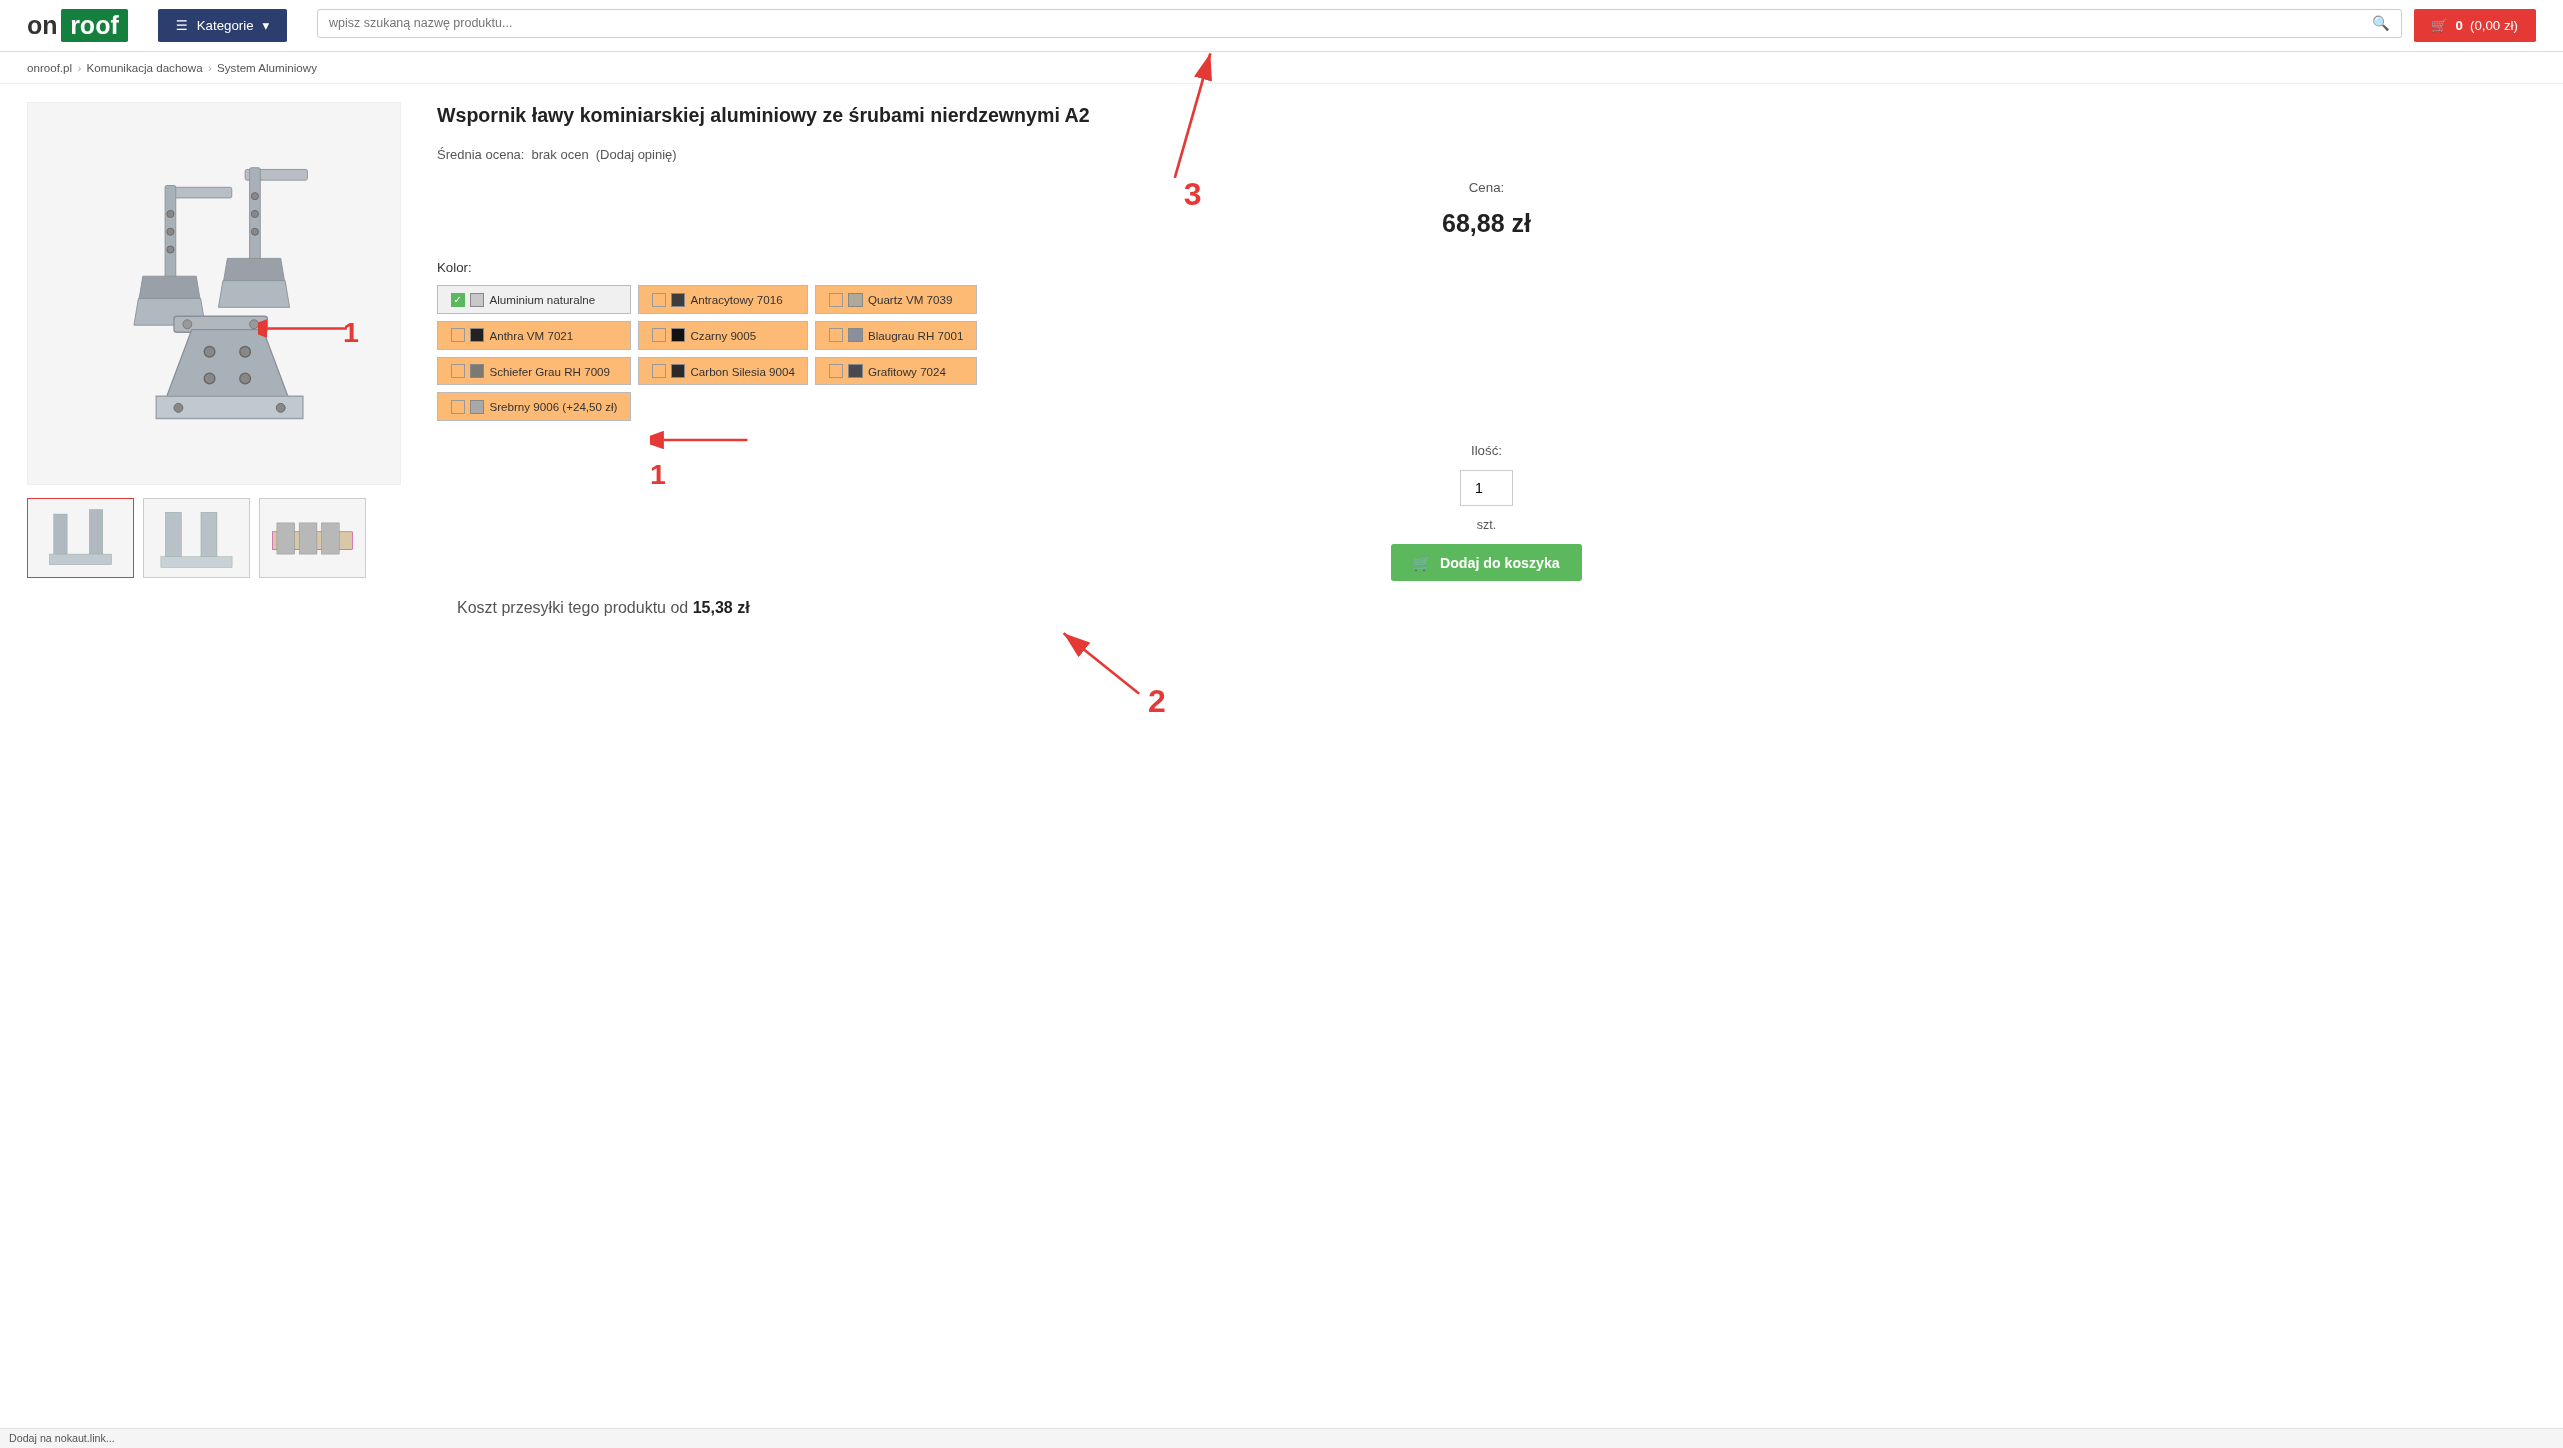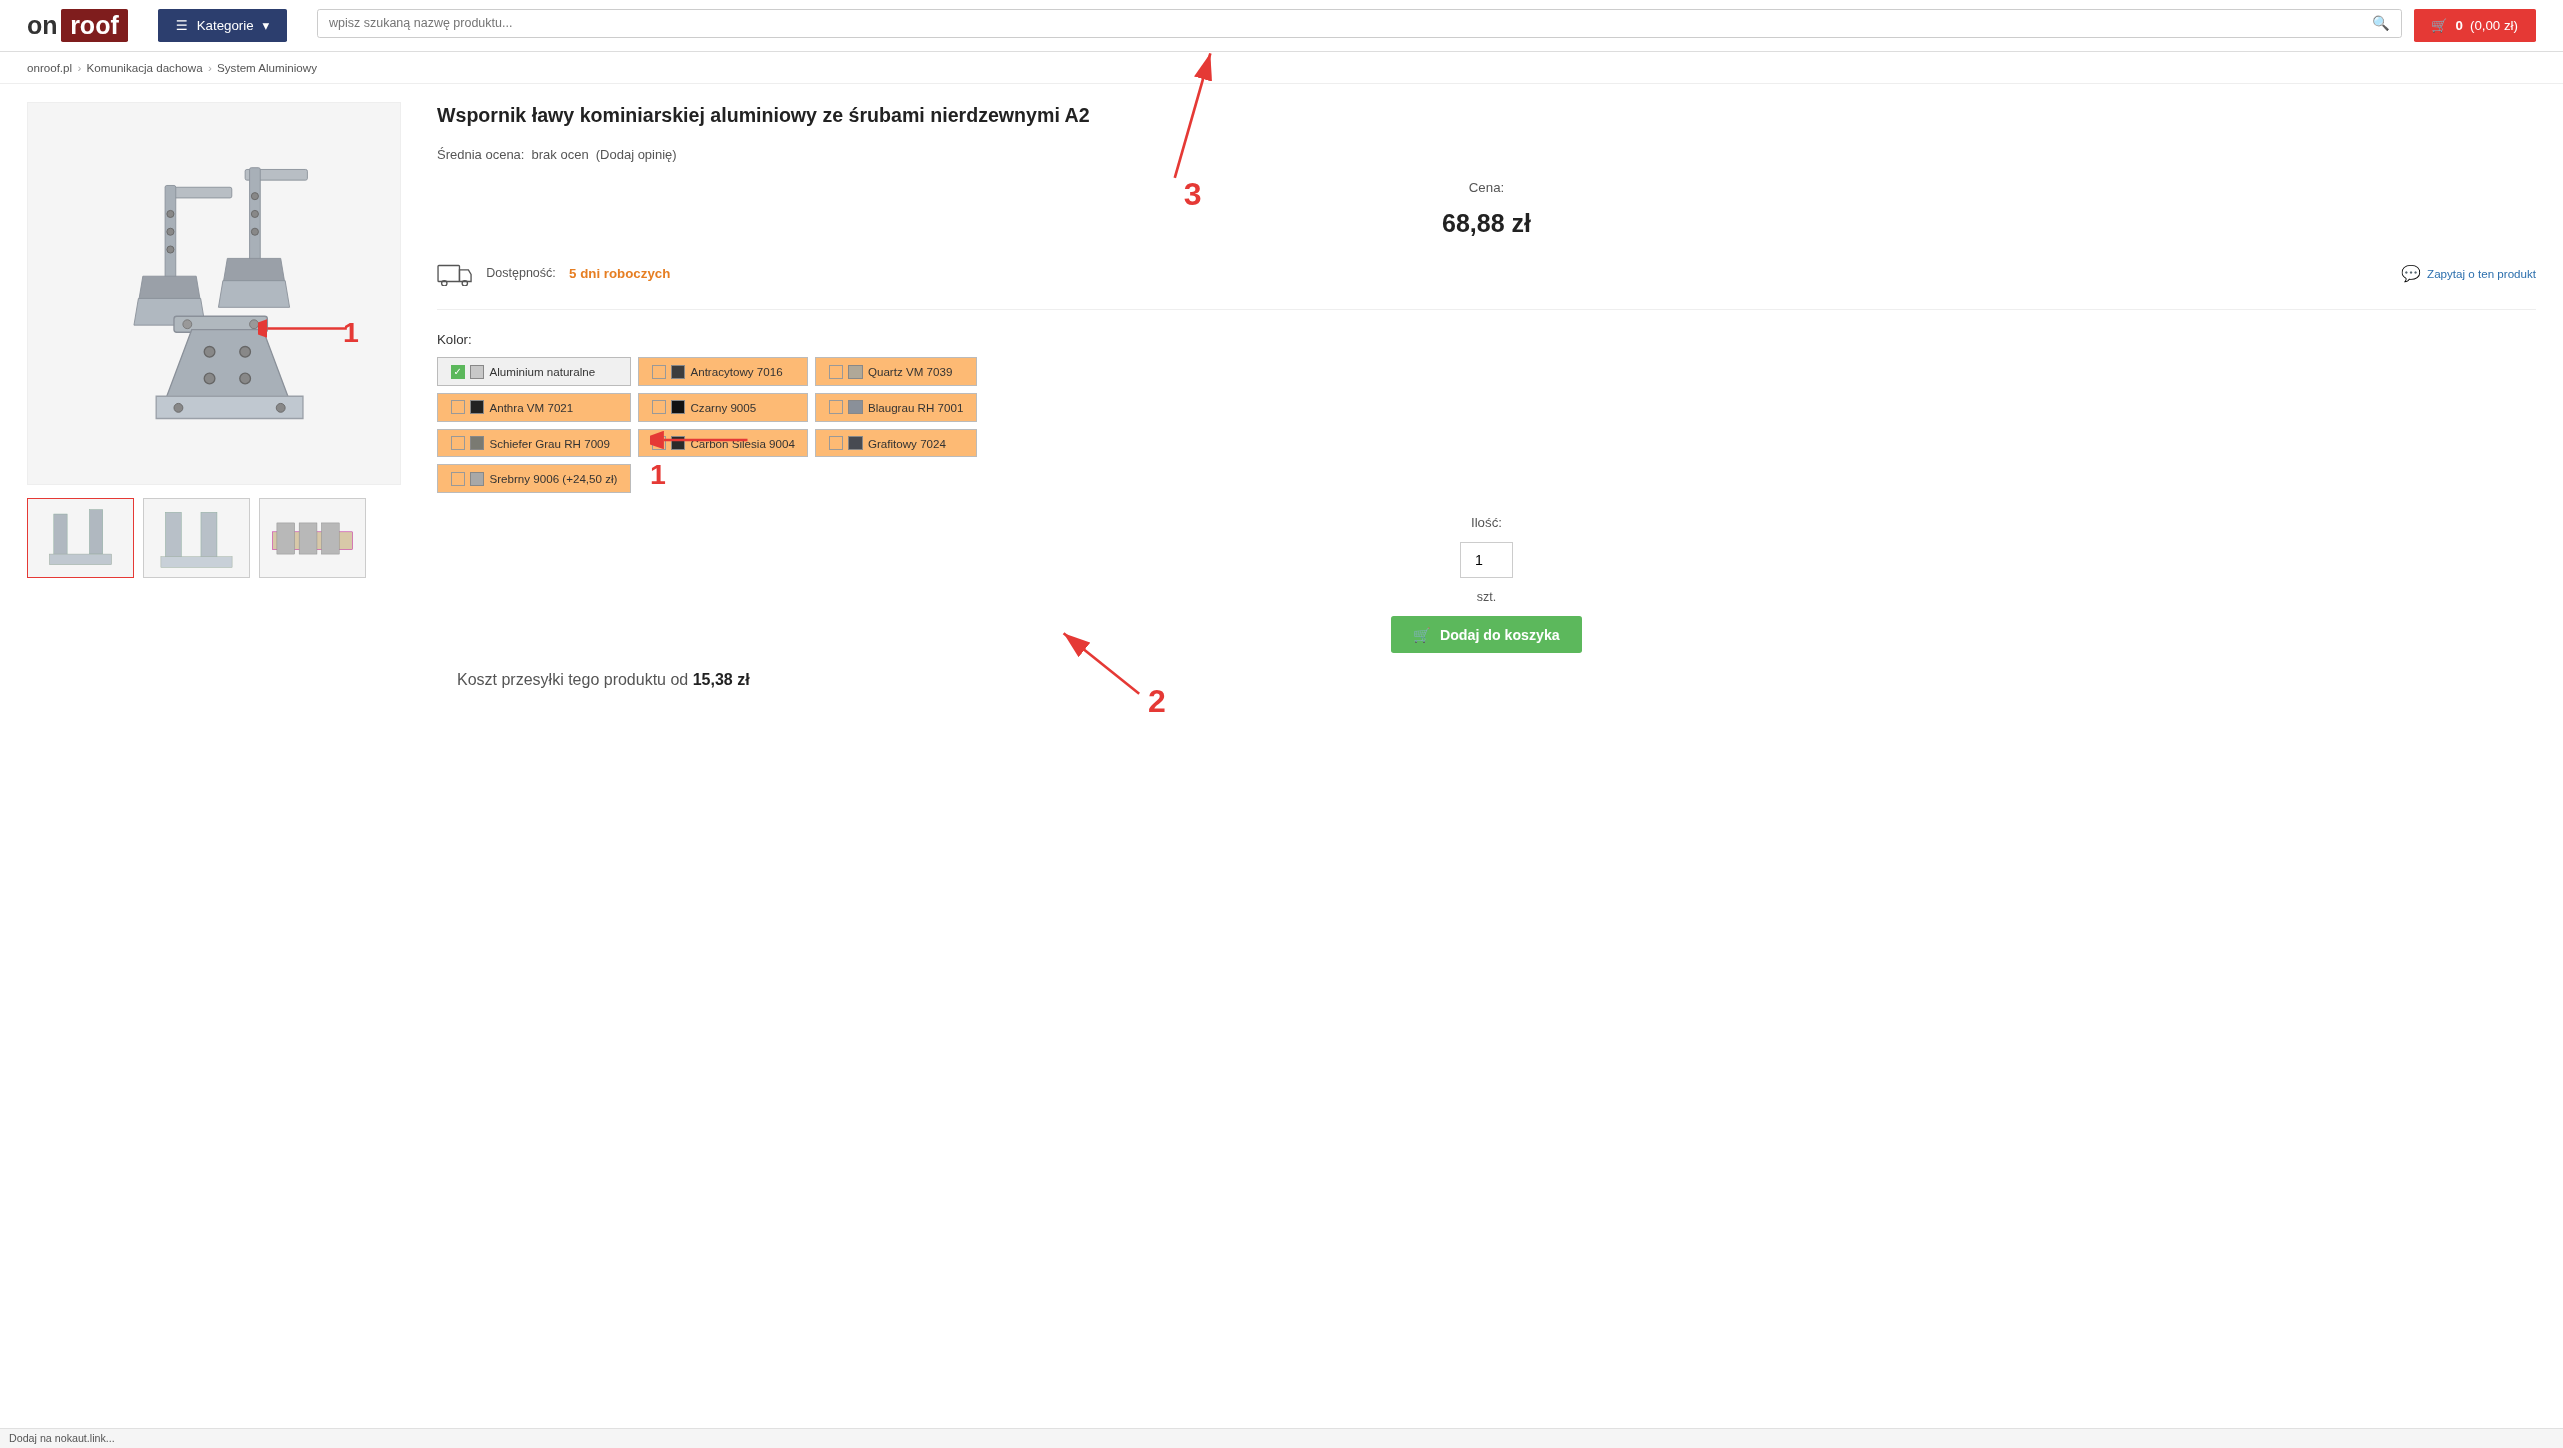--- a/index.html
+++ b/index.html
@@ -17,21 +17,21 @@
     .logo {
       display: flex;
       align-items: center;
       font-size: 25px;
       font-weight: bold;
       color: #333;
       text-decoration: none;
     }
     .logo-on { color: #333; }
     .logo-roof {
-      background: #7f1d1d;
+      background: #15803d;
       color: #fff;
       padding: 1.8px 9px;
       margin-left: 3.6px;
       border-radius: 1.8px;
     }
     .kategorie-btn {
       background: #2c3e6e;
       color: #fff;
       border: none;
       padding: 9px 18px;
@@ -440,36 +440,20 @@
       <span class="rating-label">Średnia ocena:</span>
       <span class="rating-value">brak ocen</span>
       <a href="#" class="add-review">(Dodaj opinię)</a>
     </div>
 
     <div class="price-row">
       <span class="price-label">Cena:</span>
       <span class="price-value">68,88 zł</span>
     </div>
 
-    <div class="availability-row">
-      <div class="truck-icon">
-        <svg width="36" height="25" viewBox="0 0 40 28" fill="none">
-          <rect x="1" y="5" width="24" height="18" rx="1" fill="none" stroke="#555" stroke-width="1.5"></rect>
-          <path d="M25 10 L35 10 L38 15 L38 23 L25 23 Z" fill="none" stroke="#555" stroke-width="1.5"></path>
-          <circle cx="8" cy="25" r="3" fill="none" stroke="#555" stroke-width="1.5"></circle>
-          <circle cx="31" cy="25" r="3" fill="none" stroke="#555" stroke-width="1.5"></circle>
-        </svg>
-      </div>
-      <span class="avail-text">Dostępność:</span>
-      <span class="avail-days">5 dni roboczych</span>
-      <a href="#" class="ask-product">
-        <span style="font-size:16px;">💬</span>
-        <span>Zapytaj o ten produkt</span>
-      </a>
-    </div>
 
     <div class="color-section">
       <div class="color-label">Kolor:</div>
       <div class="color-grid" id="color-grid">
 
       <div class="color-option selected">
             <div class="color-checkbox checked">✓</div>
             <div class="color-swatch" style="background: rgb(200, 200, 200);"></div>
             <span>Aluminium naturalne</span>
           </div>

